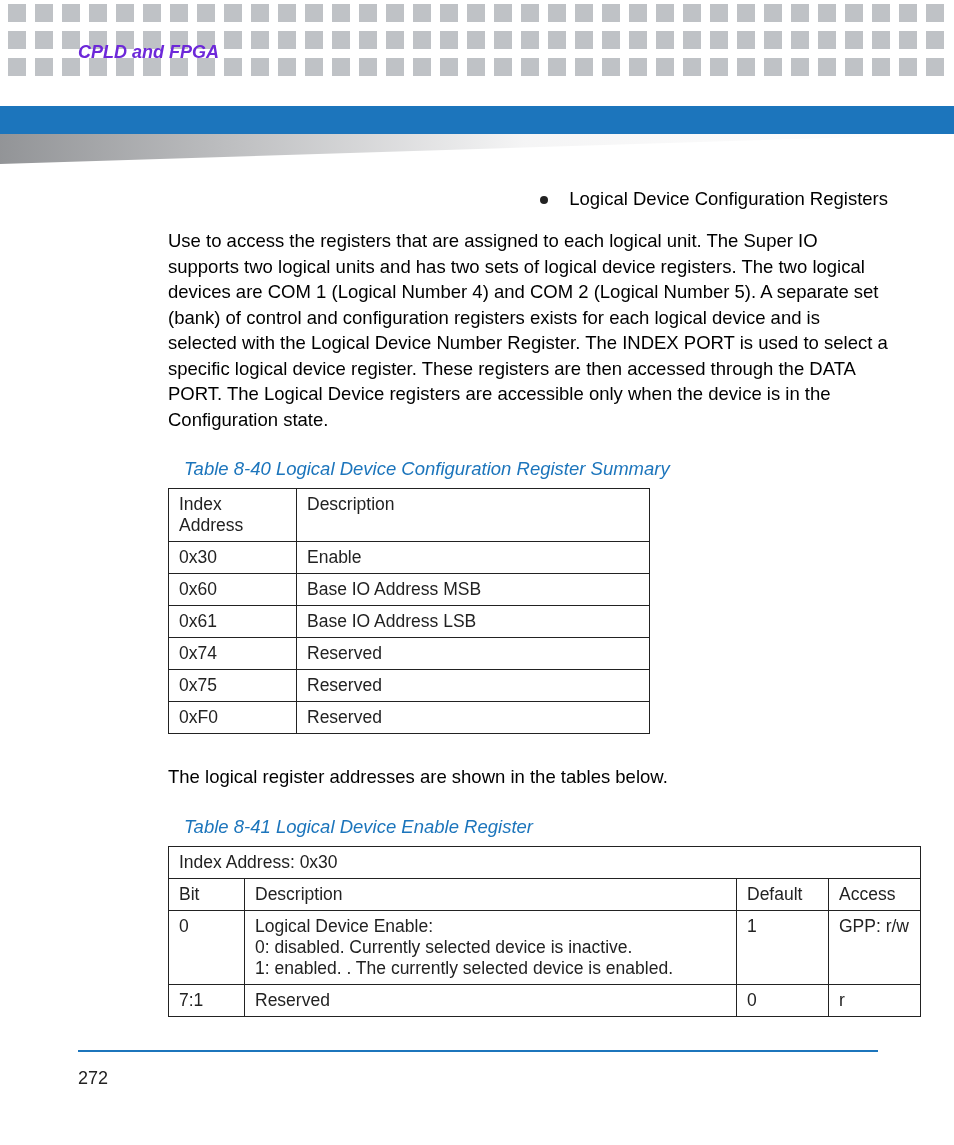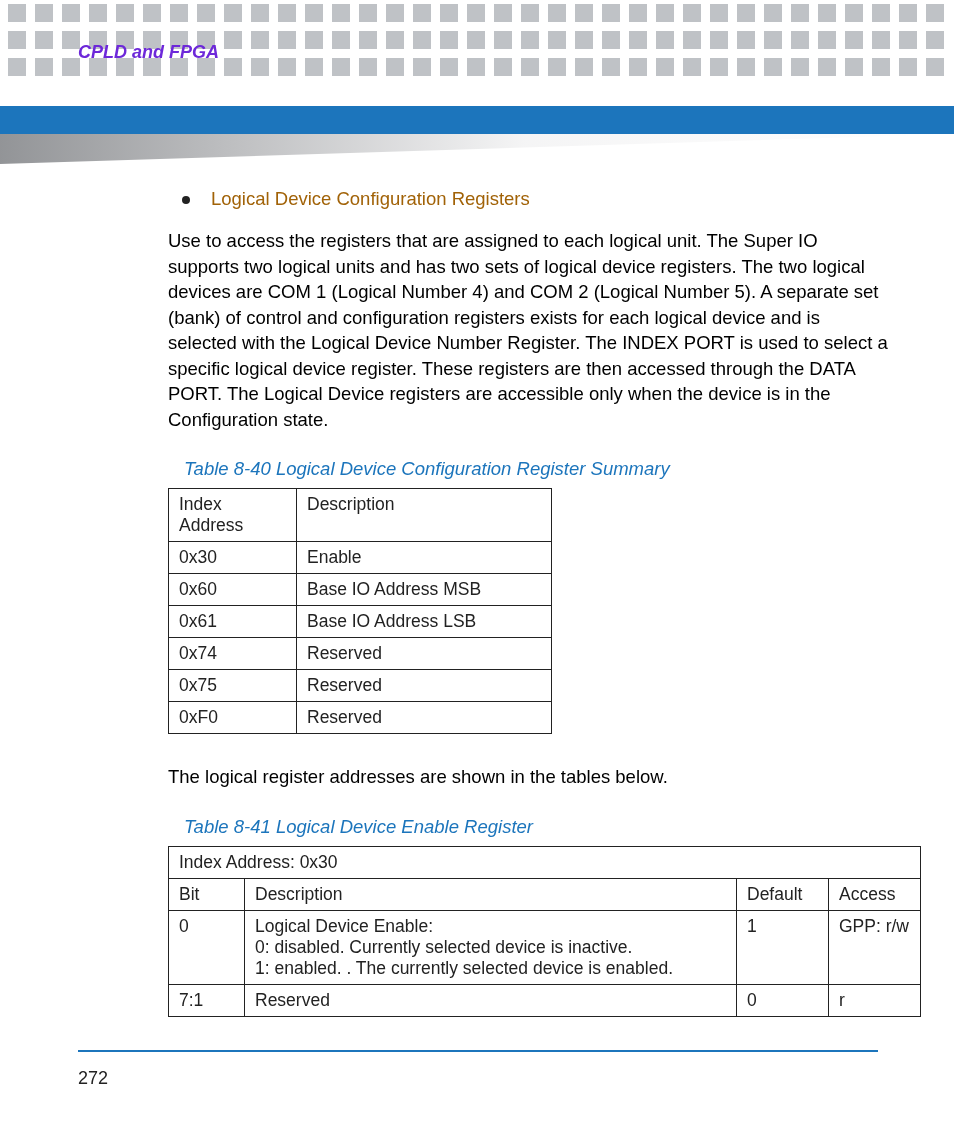--- a/index.html
+++ b/index.html
@@ -51,21 +51,22 @@
     top: 188px;
     left: 168px;
     width: 720px;
   }
   .bullet-line {
     display: flex;
     align-items: flex-start;
     gap: 21px;
     margin-bottom: 18px;
     font-size: 18.5px;
-    color: #a16207;
+    color: #000000;
+    justify-content: flex-end;
   }
   .bullet-dot {
     width: 8px; height: 8px; background: #222; border-radius: 50%;
     margin-top: 8px; margin-left: 14px;
     flex-shrink: 0;
   }
   .paragraph {
     font-size: 18.5px;
     line-height: 1.38;
     color: #000000;
@@ -76,21 +77,21 @@
     font-style: italic;
     font-size: 18.5px;
     margin-bottom: 8px;
     margin-left: 16px;
   }
   table {
     border-collapse: collapse;
     font-size: 17.5px;
     margin-bottom: 30px;
   }
-  table.t40 { width: 384px; padding-left: 12px; }
+  table.t40 { width: 482px; padding-left: 12px; }
   table.t41 { width: 753px; }
   td, th {
     border: 1px solid #222;
     padding: 5px 10px 5px 10px;
     text-align: left;
     vertical-align: top;
     font-weight: normal;
   }
   .t40 td:first-child { width: 128px; }
   .t41 td:nth-child(1) { width: 76px; }

